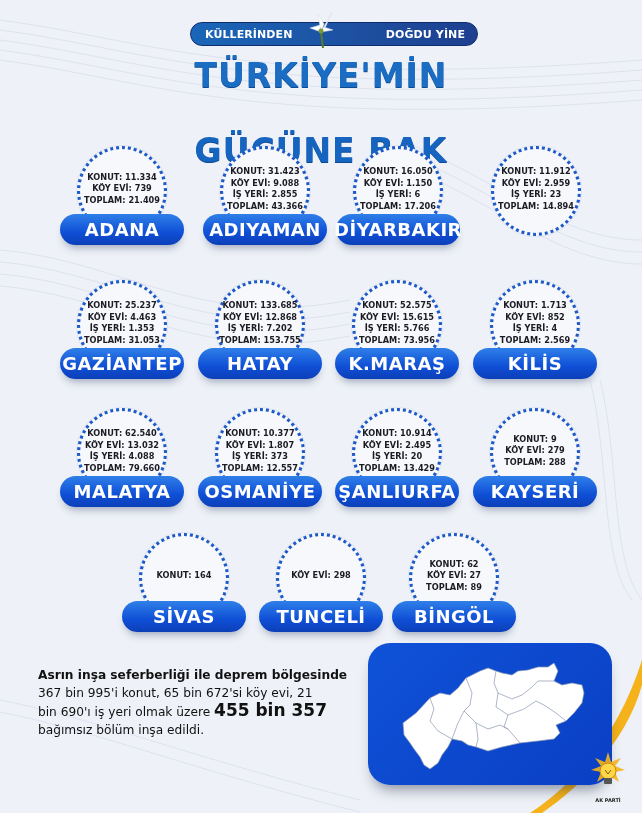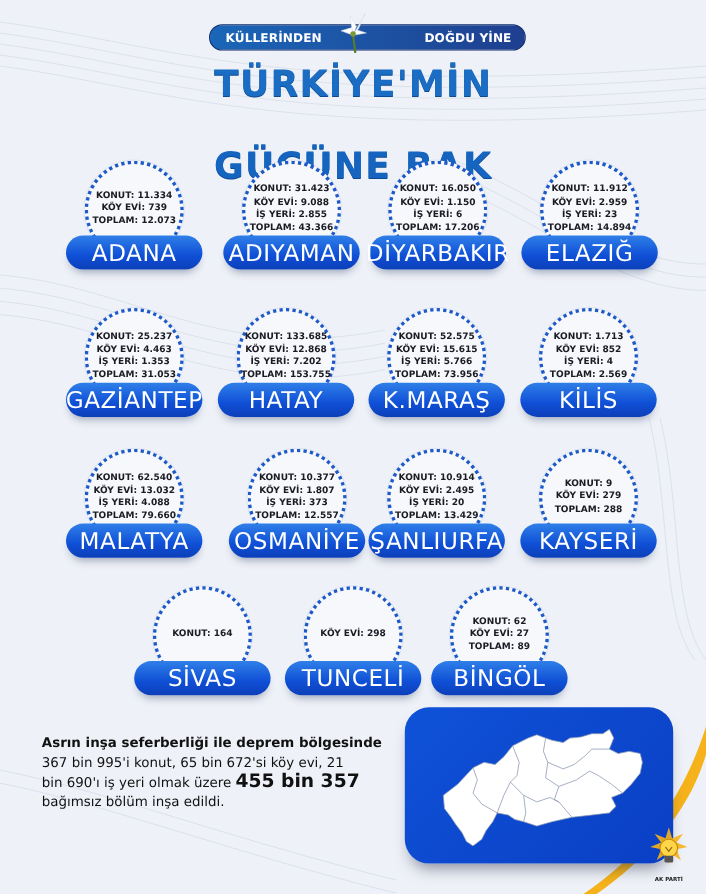--- a/index.html
+++ b/index.html
@@ -50,21 +50,21 @@
     display: flex; flex-direction: column; justify-content: center; align-items: center;
   }
   .stats div {
     font-size: 8.2px; font-weight: bold; color: #1b1b24; line-height: 11.5px; white-space: nowrap;
   }
   .pill {
     position: absolute; left: 0; top: 68px; width: 124px; height: 31px;
     border-radius: 16px;
     background: linear-gradient(180deg, #2f7fe8 0%, #0f4fd6 60%, #0c3fb8 100%);
     display: flex; align-items: center; justify-content: center;
-    color: #fff; font-weight: normal; font-size: 21px; letter-spacing: 0.5px;
+    color: #fff; font-weight: bold; font-size: 18px; letter-spacing: 0.5px;
     box-shadow: 0 6px 8px -4px rgba(40,60,100,0.45);
   }
 
   
   .summary {
     position: absolute; left: 38px; top: 667px; width: 330px;
     font-size: 12.2px; color: #111; line-height: 17.5px;
   }
   .summary .b { font-weight: bold; }
   .summary .big { font-weight: bold; font-size: 17px; }
@@ -121,21 +121,21 @@
   <circle cx="15" cy="21" r="2.5" fill="#7a9a3a"></circle>
 </svg>
 <div class="title l1">TÜRKİYE'MİN</div>
 <div class="title l2">GÜCÜNE BAK</div>
 
 <div class="card" style="left:60px; top:146px;">
   <div class="ring"></div>
   <div class="stats">
     <div>KONUT: 11.334</div>
     <div>KÖY EVİ: 739</div>
-    <div>TOPLAM: 12.073</div>
+    <div>TOPLAM: 21.409</div>
   </div>
   <div class="pill">ADANA</div>
 </div>
 <div class="card" style="left:203px; top:146px;">
   <div class="ring"></div>
   <div class="stats">
     <div>KONUT: 31.423</div>
     <div>KÖY EVİ: 9.088</div>
     <div>İŞ YERİ: 2.855</div>
     <div>TOPLAM: 43.366</div>
@@ -153,21 +153,20 @@
   <div class="pill">DİYARBAKIR</div>
 </div>
 <div class="card" style="left:474px; top:146px;">
   <div class="ring"></div>
   <div class="stats">
     <div>KONUT: 11.912</div>
     <div>KÖY EVİ: 2.959</div>
     <div>İŞ YERİ: 23</div>
     <div>TOPLAM: 14.894</div>
   </div>
-  <div class="pill">ELAZIĞ</div>
 </div>
 
 <div class="card" style="left:60px; top:280px;">
   <div class="ring"></div>
   <div class="stats">
     <div>KONUT: 25.237</div>
     <div>KÖY EVİ: 4.463</div>
     <div>İŞ YERİ: 1.353</div>
     <div>TOPLAM: 31.053</div>
   </div>
@@ -207,21 +206,21 @@
 <div class="card" style="left:60px; top:408px;">
   <div class="ring"></div>
   <div class="stats">
     <div>KONUT: 62.540</div>
     <div>KÖY EVİ: 13.032</div>
     <div>İŞ YERİ: 4.088</div>
     <div>TOPLAM: 79.660</div>
   </div>
   <div class="pill">MALATYA</div>
 </div>
-<div class="card" style="left:208px; top:408px;">
+<div class="card" style="left:198px; top:408px;">
   <div class="ring"></div>
   <div class="stats">
     <div>KONUT: 10.377</div>
     <div>KÖY EVİ: 1.807</div>
     <div>İŞ YERİ: 373</div>
     <div>TOPLAM: 12.557</div>
   </div>
   <div class="pill">OSMANİYE</div>
 </div>
 <div class="card" style="left:335px; top:408px;text-align:center;">

